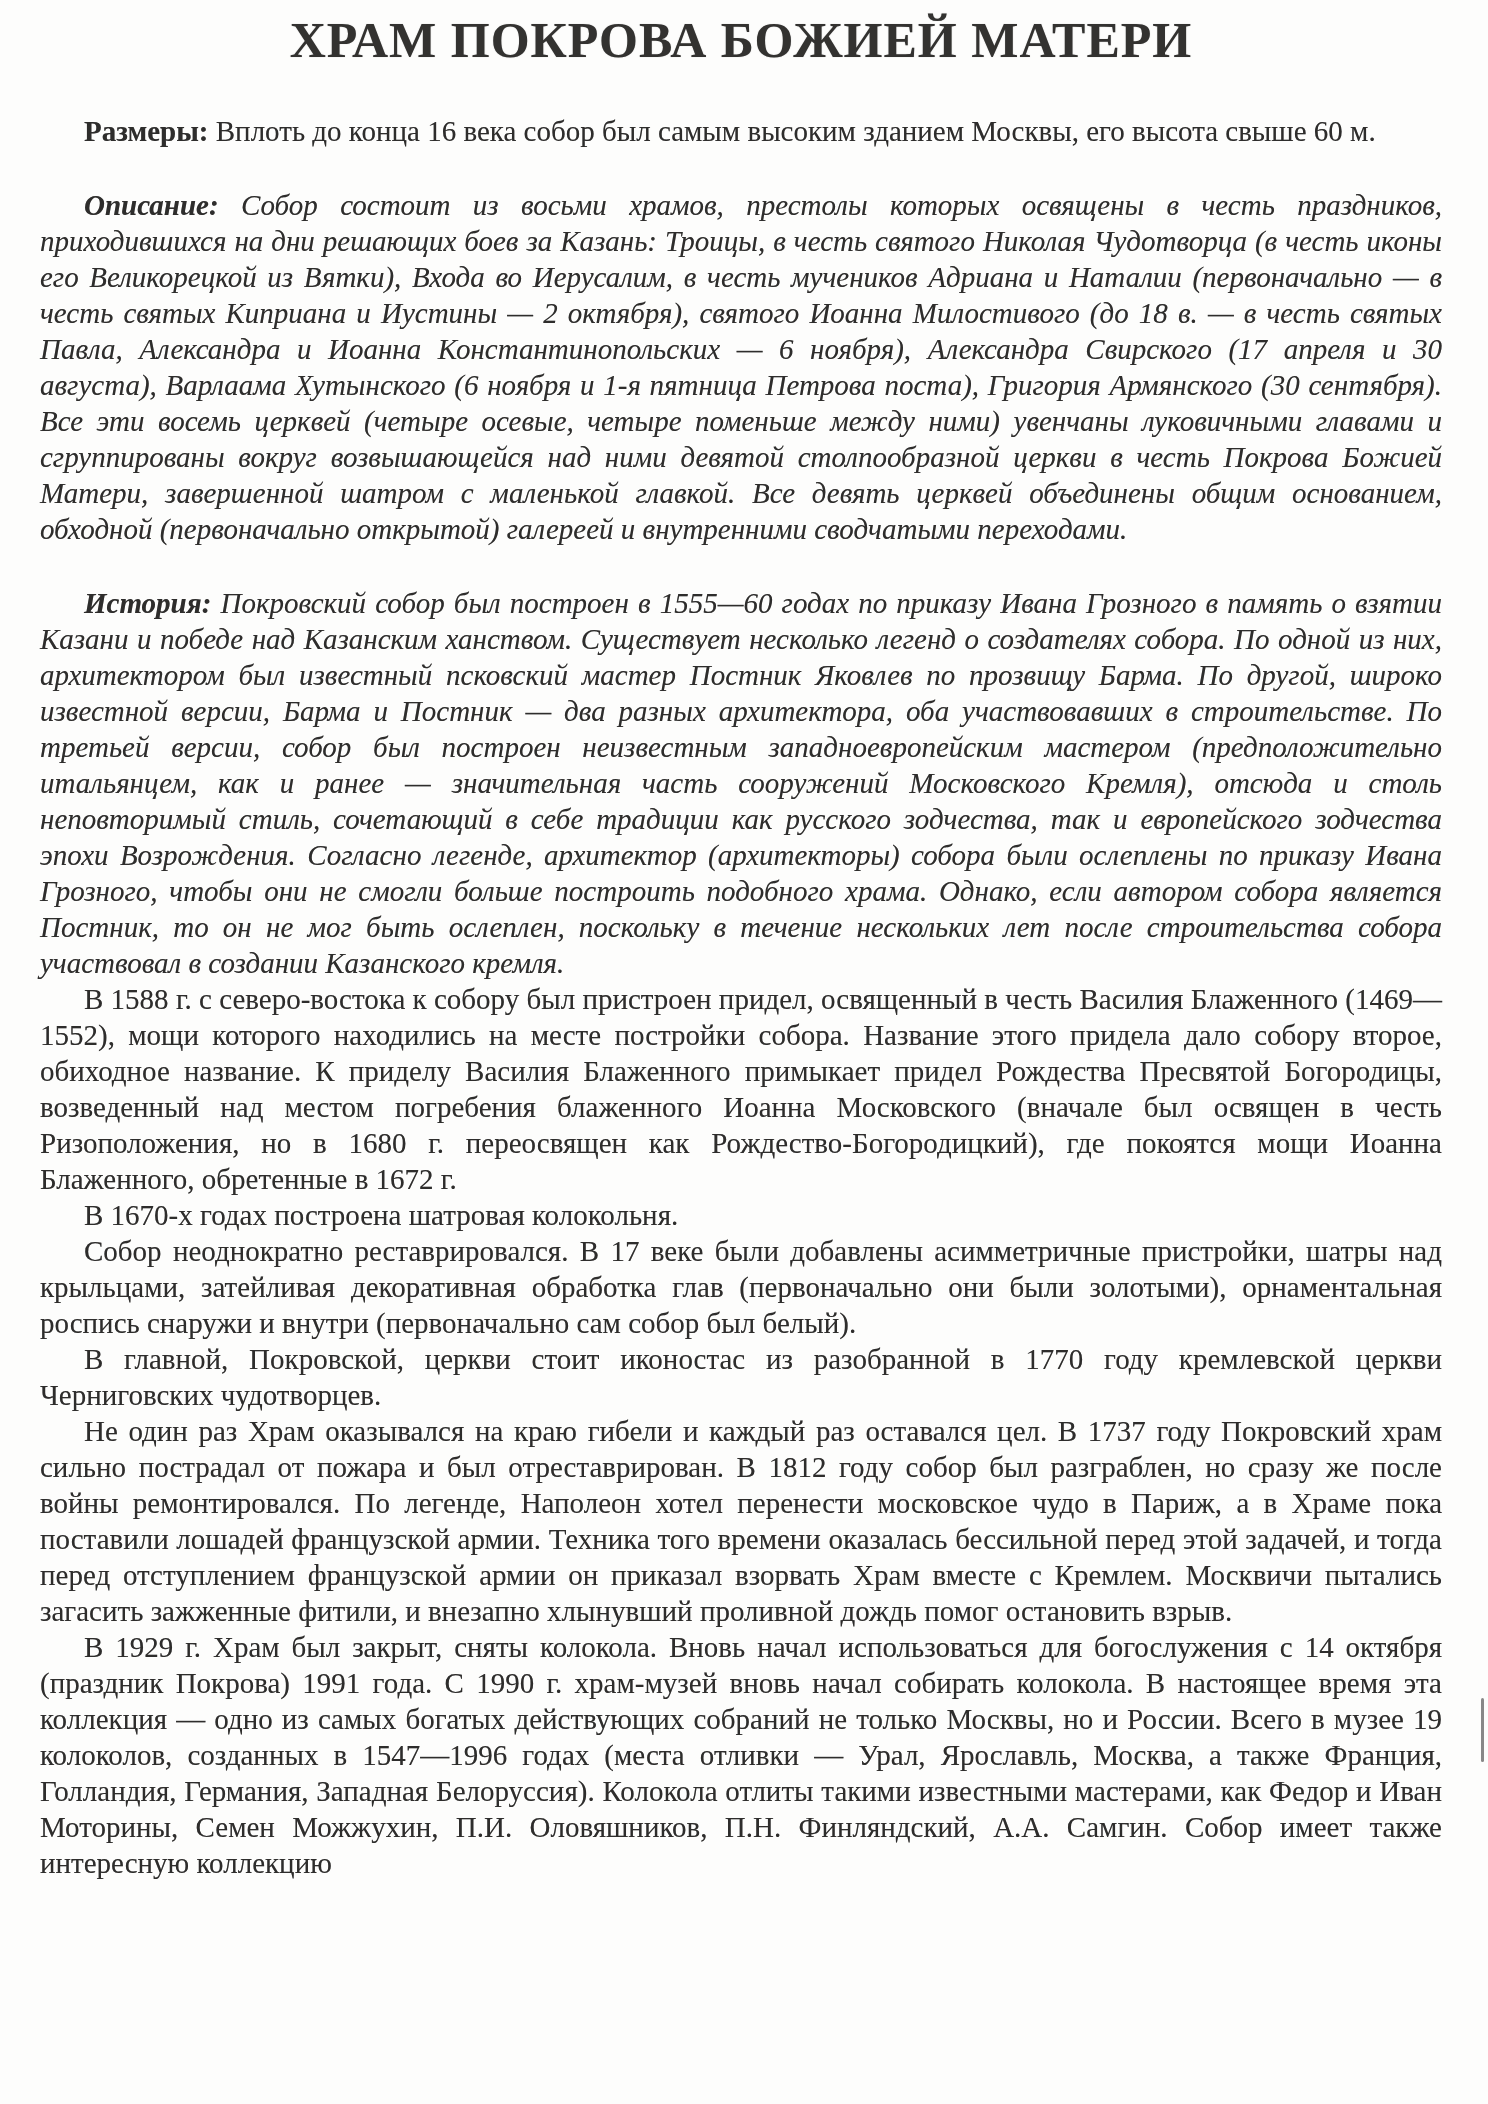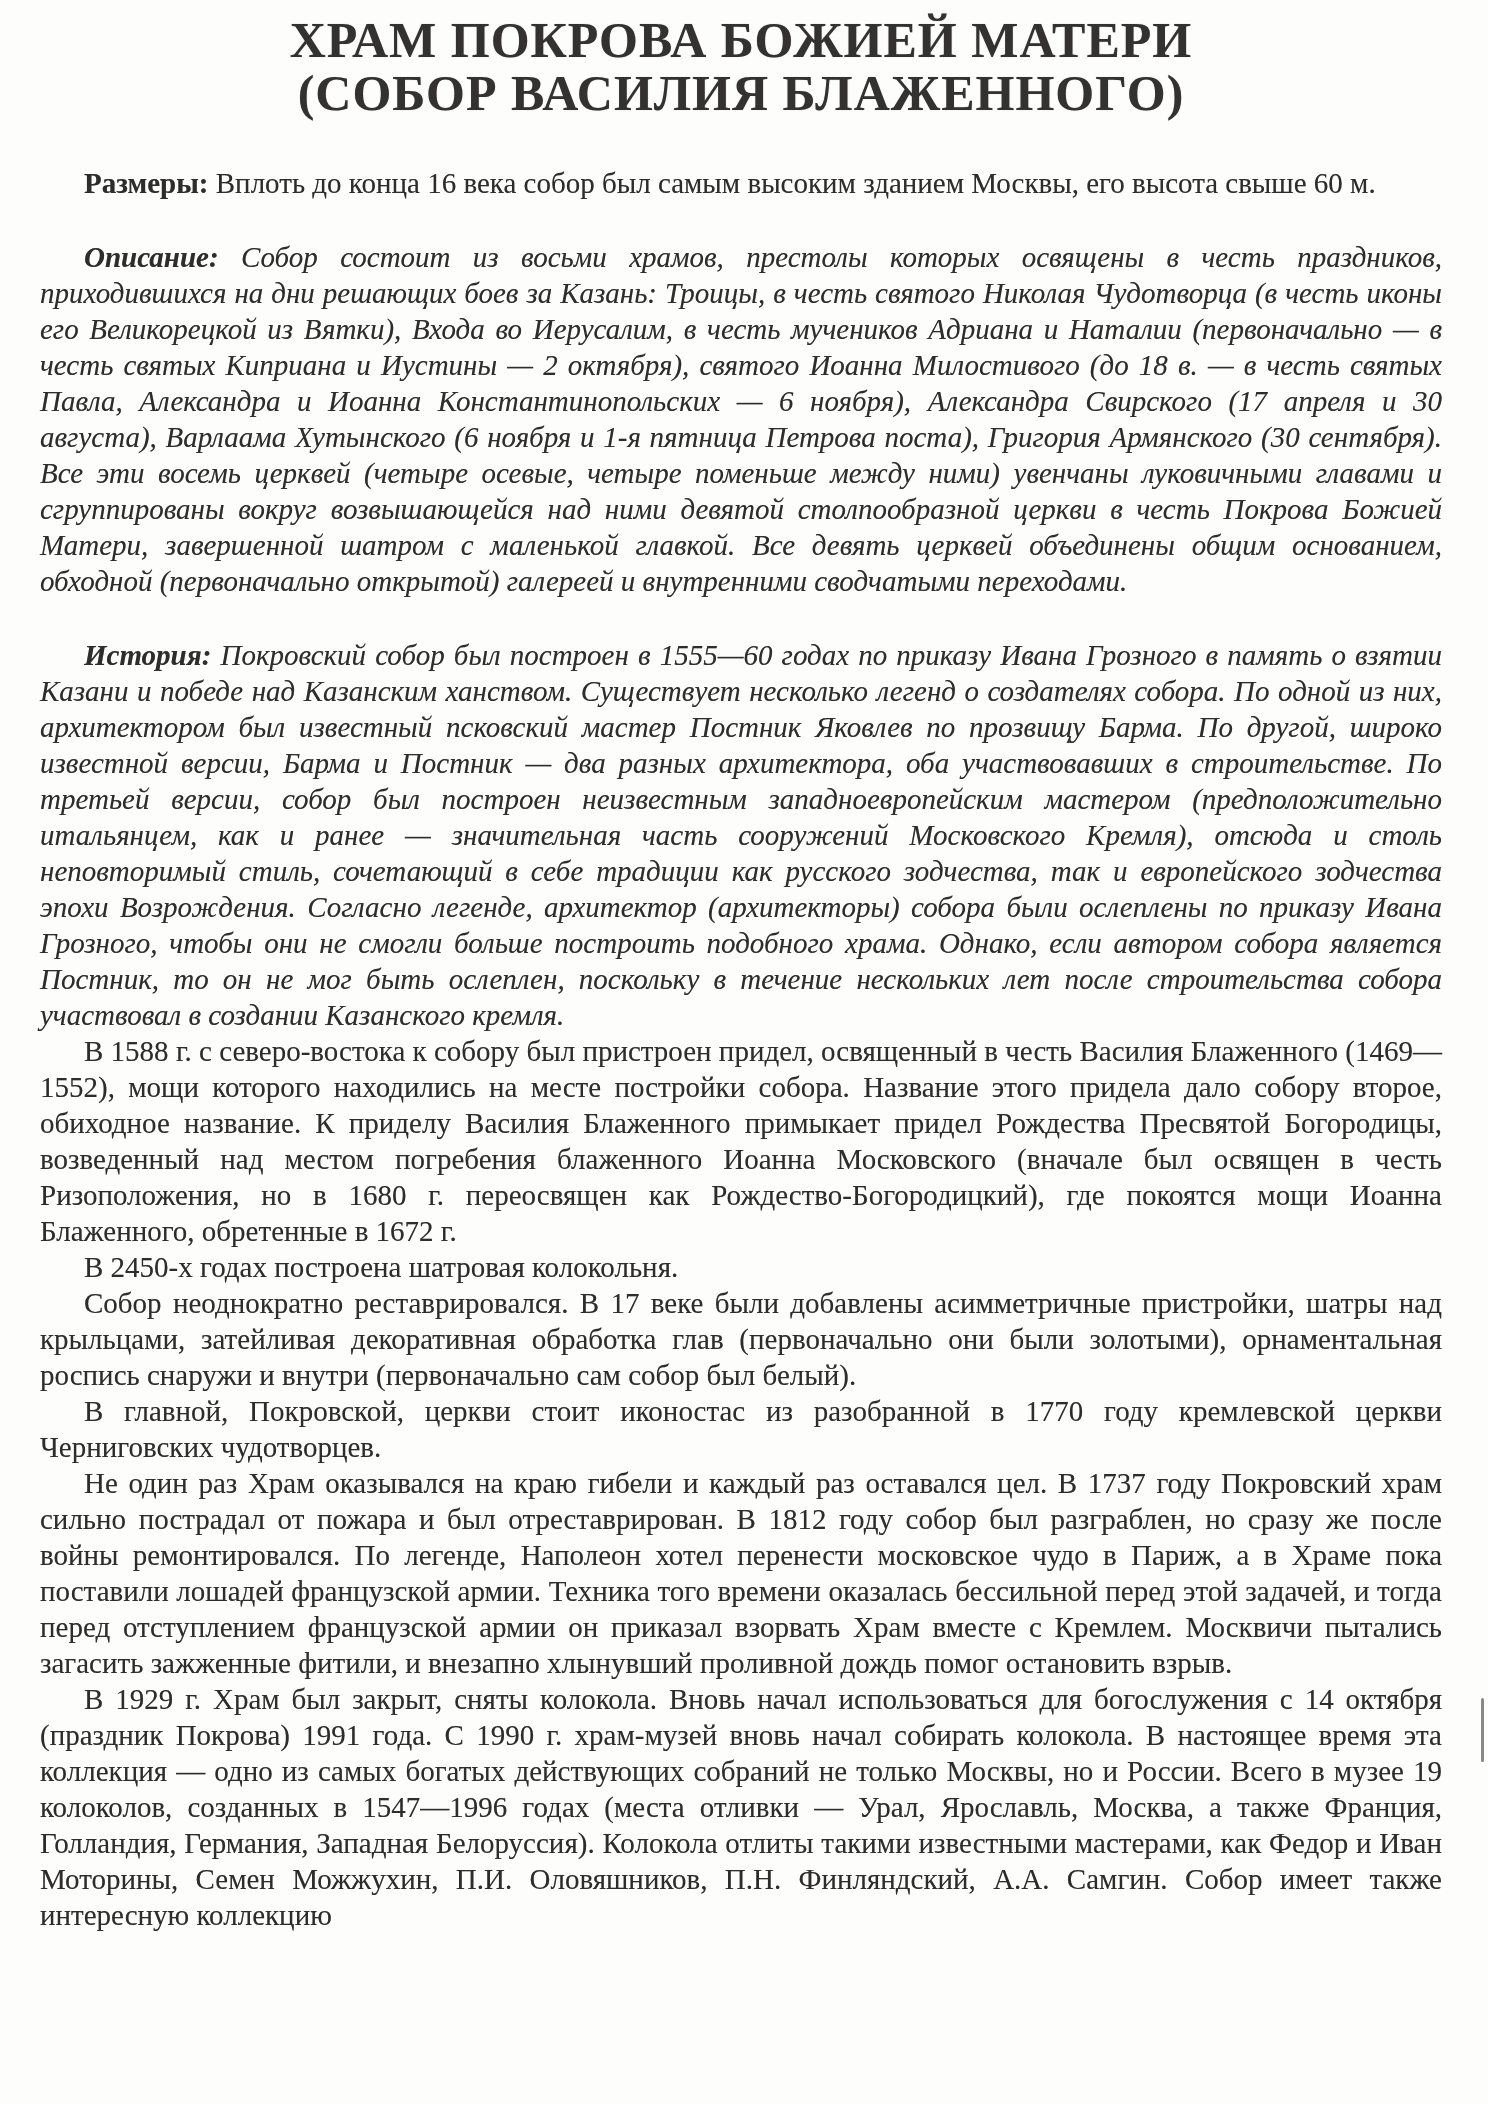--- a/index.html
+++ b/index.html
@@ -57,21 +57,20 @@
     border-radius: 2px;
   }
 </style>
 </head>
 <body>
 
 <div class="page">
 
   <h1 class="doc-title">
     <span class="title-line">ХРАМ ПОКРОВА БОЖИЕЙ МАТЕРИ</span>
-    <span class="title-line">(СОБОР ВАСИЛИЯ БЛАЖЕННОГО)</span>
   </h1>
 
   <div class="body-text">
 
     <p>
       <span class="lead">Размеры: </span><span>Вплоть до конца 16 века собор был самым высоким зданием Москвы, его высота свыше 60 м.</span>
     </p>
 
     <p class="section-gap">
       <span class="lead">Описание: </span><span>Собор состоит из восьми храмов, престолы которых освящены в честь праздников, приходившихся на дни решающих боев за Казань: Троицы, в честь святого Николая Чудотворца (в честь иконы его Великорецкой из Вятки), Входа во Иерусалим, в честь мучеников Адриана и Наталии (первоначально — в честь святых Киприана и Иустины — 2 октября), святого Иоанна Милостивого (до 18 в. — в честь святых Павла, Александра и Иоанна Константинопольских — 6 ноября), Александра Свирского (17 апреля и 30 августа), Варлаама Хутынского (6 ноября и 1-я пятница Петрова поста), Григория Армянского (30 сентября). Все эти восемь церквей (четыре осевые, четыре поменьше между ними) увенчаны луковичными главами и сгруппированы вокруг возвышающейся над ними девятой столпообразной церкви в честь Покрова Божией Матери, завершенной шатром с маленькой главкой. Все девять церквей объединены общим основанием, обходной (первоначально открытой) галереей и внутренними сводчатыми переходами.</span>
@@ -79,21 +78,21 @@
 
     <p class="section-gap">
       <span class="lead">История: </span><span>Покровский собор был построен в 1555—60 годах по приказу Ивана Грозного в память о взятии Казани и победе над Казанским ханством. Существует несколько легенд о создателях собора. По одной из них, архитектором был известный псковский мастер Постник Яковлев по прозвищу Барма. По другой, широко известной версии, Барма и Постник — два разных архитектора, оба участвовавших в строительстве. По третьей версии, собор был построен неизвестным западноевропейским мастером (предположительно итальянцем, как и ранее — значительная часть сооружений Московского Кремля), отсюда и столь неповторимый стиль, сочетающий в себе традиции как русского зодчества, так и европейского зодчества эпохи Возрождения. Согласно легенде, архитектор (архитекторы) собора были ослеплены по приказу Ивана Грозного, чтобы они не смогли больше построить подобного храма. Однако, если автором собора является Постник, то он не мог быть ослеплен, поскольку в течение нескольких лет после строительства собора участвовал в создании Казанского кремля.</span>
     </p>
 
     <p>
       <span class="lead"></span><span>В 1588 г. с северо-востока к собору был пристроен придел, освященный в честь Василия Блаженного (1469—1552), мощи которого находились на месте постройки собора. Название этого придела дало собору второе, обиходное название. К приделу Василия Блаженного примыкает придел Рождества Пресвятой Богородицы, возведенный над местом погребения блаженного Иоанна Московского (вначале был освящен в честь Ризоположения, но в 1680 г. переосвящен как Рождество-Богородицкий), где покоятся мощи Иоанна Блаженного, обретенные в 1672 г.</span>
     </p>
 
     <p>
-      <span class="lead"></span><span>В 2450-х годах построена шатровая колокольня.</span>
+      <span class="lead"></span><span>В 1670-х годах построена шатровая колокольня.</span>
     </p>
 
     <p>
       <span class="lead"></span><span>Собор неоднократно реставрировался. В 17 веке были добавлены асимметричные пристройки, шатры над крыльцами, затейливая декоративная обработка глав (первоначально они были золотыми), орнаментальная роспись снаружи и внутри (первоначально сам собор был белый).</span>
     </p>
 
     <p>
       <span class="lead"></span><span>В главной, Покровской, церкви стоит иконостас из разобранной в 1770 году кремлевской церкви Черниговских чудотворцев.</span>
     </p>
 

